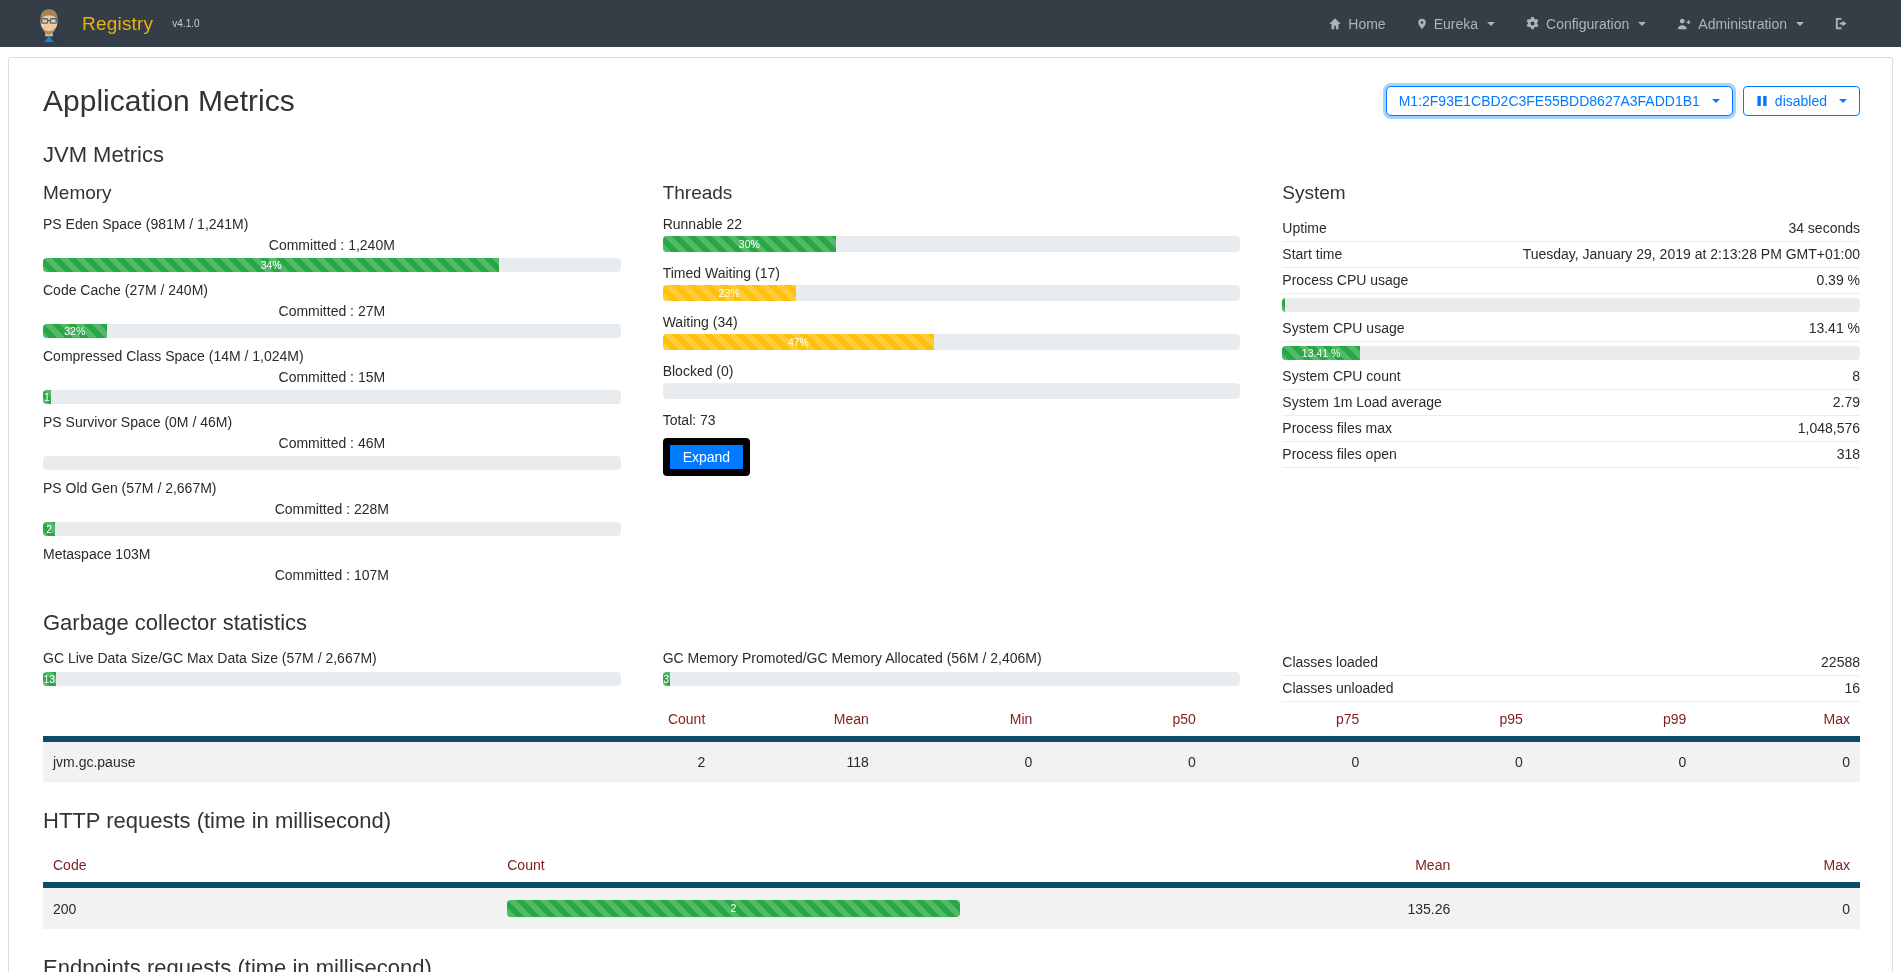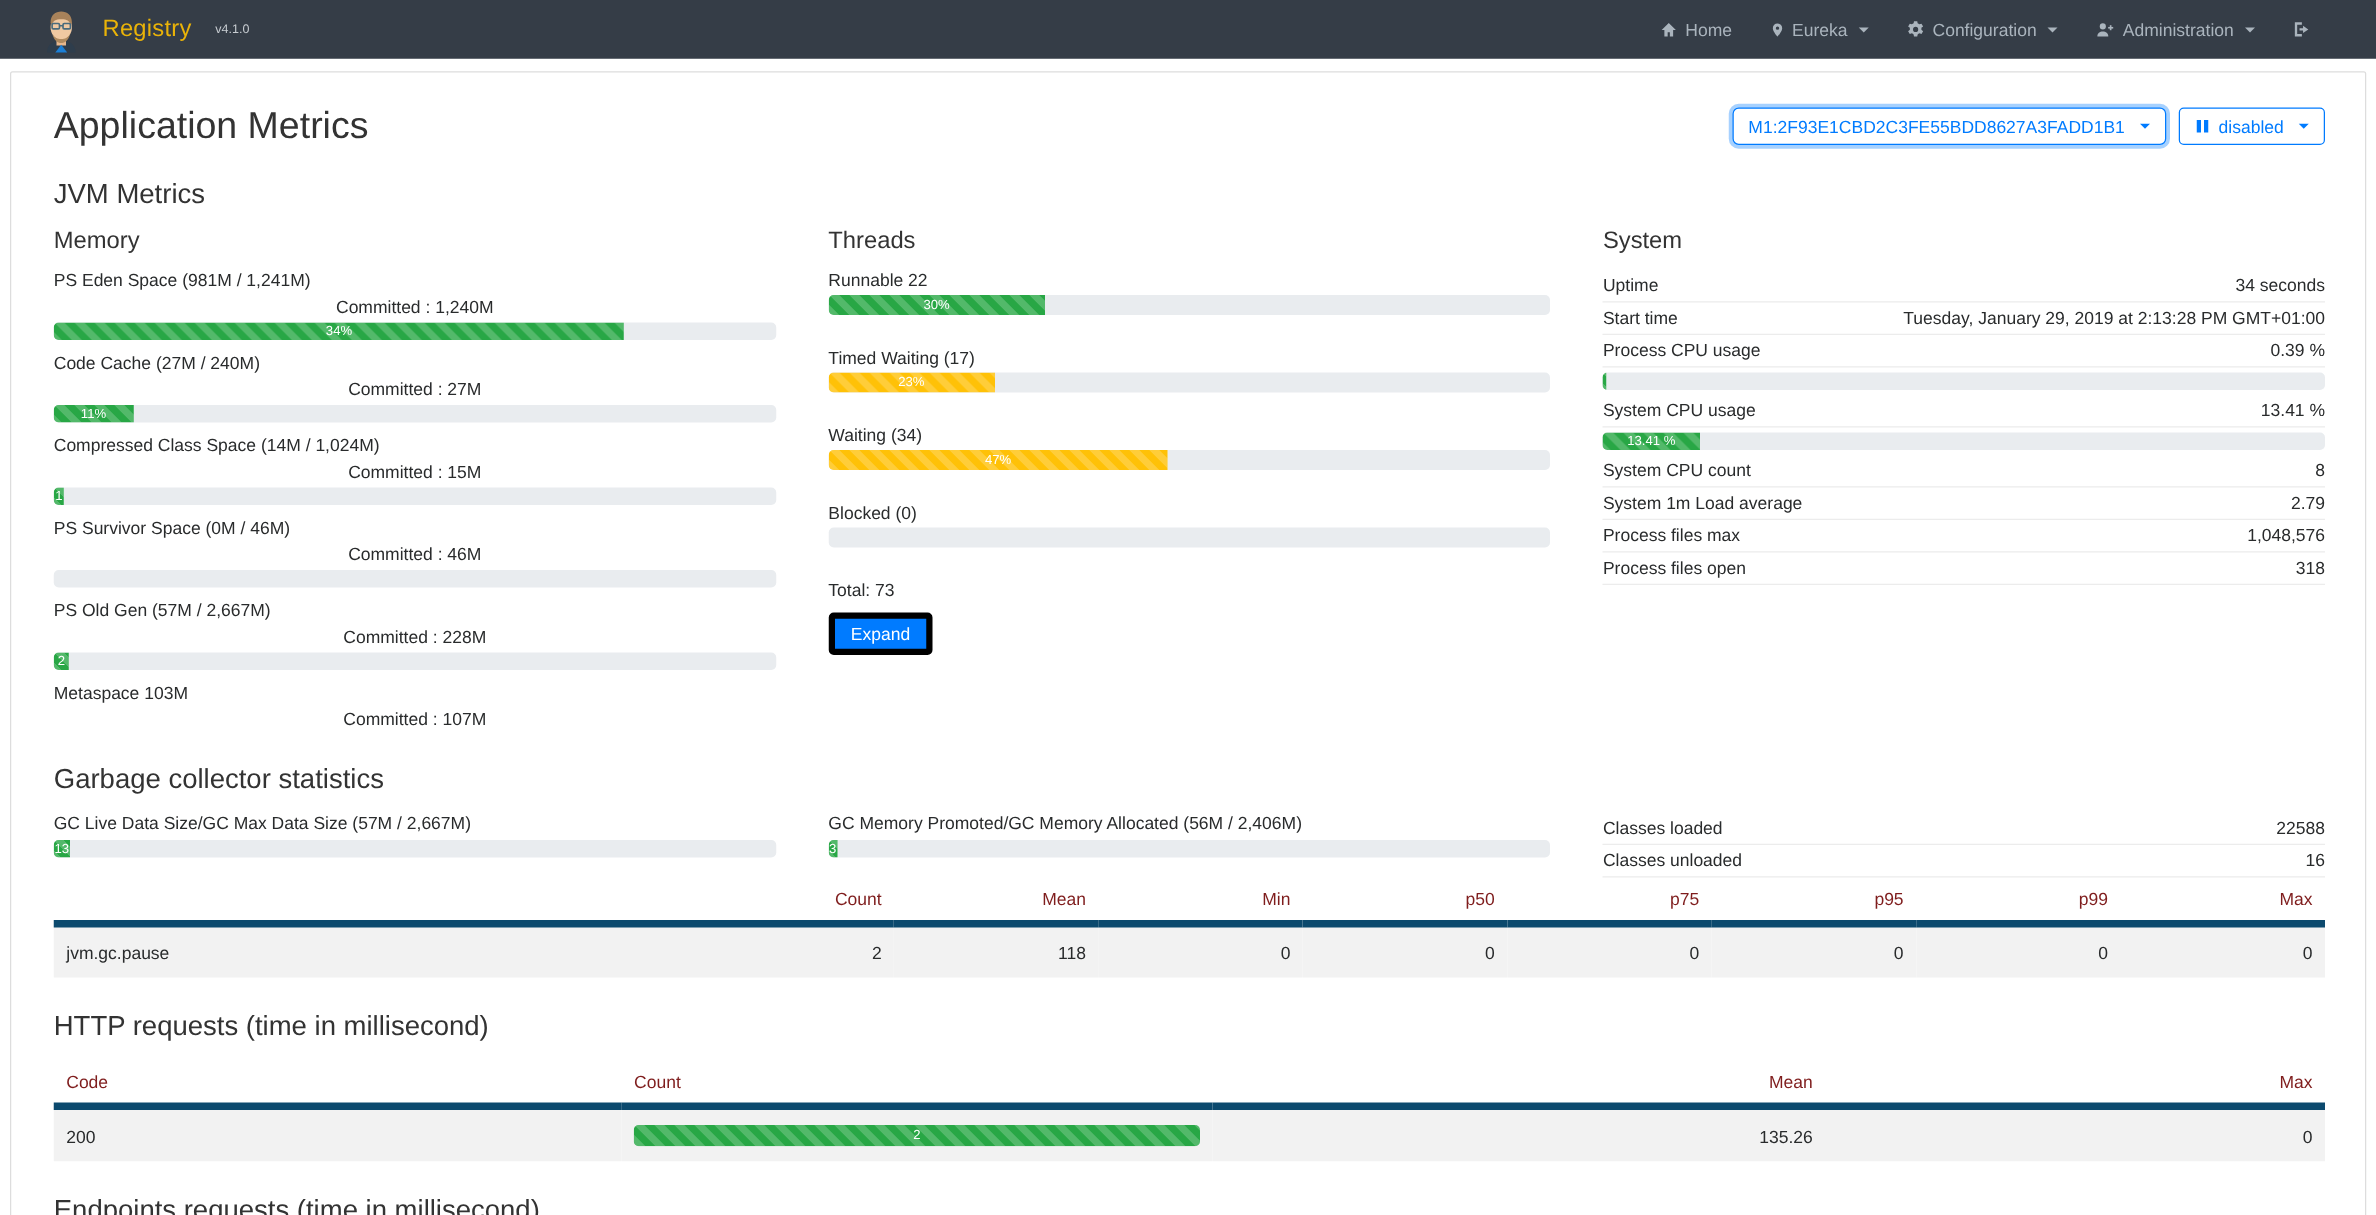--- a/index.html
+++ b/index.html
@@ -24,21 +24,21 @@
     padding: 26px 32px 10px 34px; min-height: 900px; }
 
   .page-header { display: flex; justify-content: space-between; align-items: center; margin-bottom: 24px; }
   h1.page-title { font-size: 30px; font-weight: 400; color: #333; }
   .header-buttons { display: flex; gap: 10px; align-items: flex-start; }
   .btn { font-family: inherit; font-size: 14px; border-radius: 4px; cursor: pointer;
     display: inline-flex; align-items: center; gap: 7px; white-space: nowrap; }
   .btn-outline-primary { background: #fff; color: #007bff; border: 1px solid #007bff; padding: 6px 12px; }
   .btn-outline-primary .caret { margin-left: 5px; }
   .btn-focused { box-shadow: 0 0 0 3px rgba(0,123,255,.35); border-radius: 5px; }
-  .btn-primary { background: #007bff; color: #fff; border: 5px solid #000000; padding: 4px 13px; font-size: 14px; }
+  .btn-primary { background: #007bff; color: #fff; border: 7px solid #000000; padding: 4px 13px; font-size: 14px; }
 
   h2.section-heading { font-size: 22px; font-weight: 400; color: #333; margin: 22px 0 14px; }
   h2.first { margin-top: 6px; }
   h3.col-heading { font-size: 19px; font-weight: 400; color: #333; margin: 0 0 12px; }
 
   .row3 { display: flex; }
   .row3 .col { flex: 1 1 0; }
   .row3 .col + .col { margin-left: 42px; }
 
   
@@ -47,21 +47,21 @@
   .progress { background: #e9ecef; border-radius: 4px; height: 14px; overflow: hidden; margin-bottom: 10px; }
   .progress.tall { height: 16px; }
   .progress-bar { height: 100%; color: #fff; font-size: 10.5px; line-height: 14px; text-align: center;
     white-space: nowrap; overflow: hidden; background-color: #28a745;
     background-image: linear-gradient(45deg, rgba(255,255,255,.2) 25%, transparent 25%, transparent 50%,
       rgba(255,255,255,.2) 50%, rgba(255,255,255,.2) 75%, transparent 75%, transparent);
     background-size: 16px 16px; }
   .progress.tall .progress-bar { line-height: 16px; }
   .progress-bar.yellow { background-color: #ffc107; }
   .thread-item .metric-title { margin-bottom: 4px; }
-  .thread-item .progress { margin-bottom: 26px; }
+  .thread-item .progress { margin-bottom: 13px; }
   .threads-total { font-size: 14px; margin: 4px 0 10px; }
 
   
   .kv-row { display: flex; justify-content: space-between; font-size: 14px;
     padding: 4px 0 5px; border-bottom: 1px solid #ececec; }
   .kv-row .kv-value { text-align: right; }
   .kv-bar-wrap { padding: 4px 0 2px; }
   .kv-bar-wrap .progress { margin-bottom: 2px; }
 
   
@@ -166,21 +166,21 @@
         <div class="metric-title">PS Eden Space (981M / 1,241M)</div>
         <div class="metric-committed">Committed : 1,240M</div>
         <div class="progress">
             <div class="progress-bar" style="width: 79%;">34%</div>
           </div>
       </div>
       <div class="metric-item">
         <div class="metric-title">Code Cache (27M / 240M)</div>
         <div class="metric-committed">Committed : 27M</div>
         <div class="progress">
-            <div class="progress-bar" style="width: 11%;">11%</div>
+            <div class="progress-bar" style="width: 11%;">32%</div>
           </div>
       </div>
       <div class="metric-item">
         <div class="metric-title">Compressed Class Space (14M / 1,024M)</div>
         <div class="metric-committed">Committed : 15M</div>
         <div class="progress">
             <div class="progress-bar" style="width: 1.4%;">1</div>
           </div>
       </div>
       <div class="metric-item">

